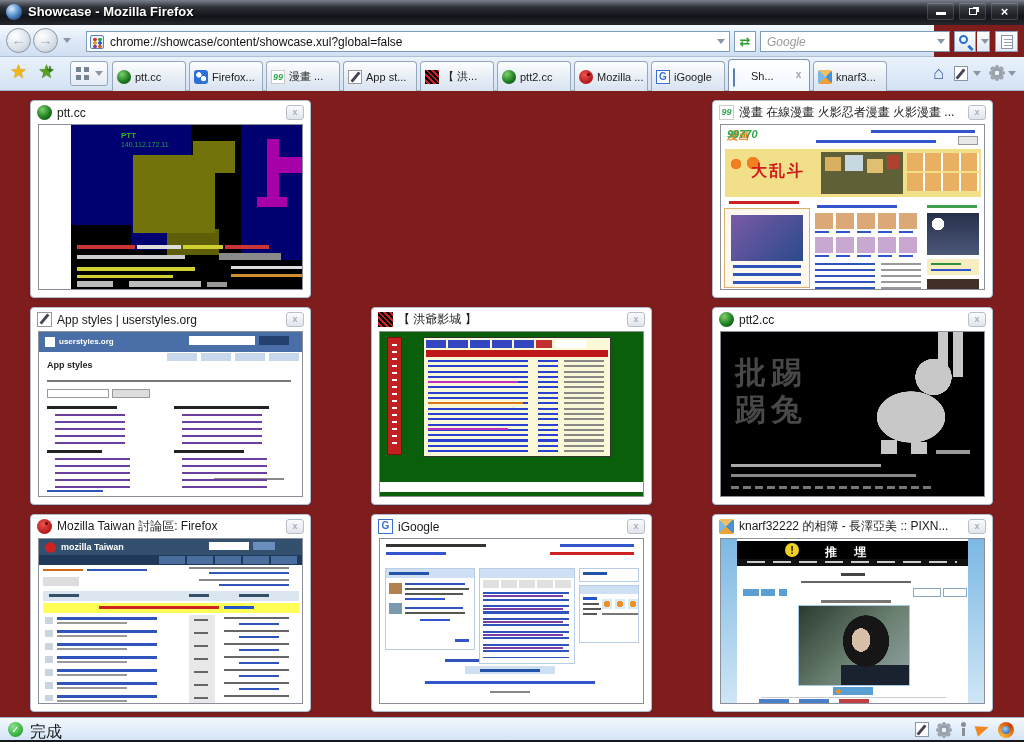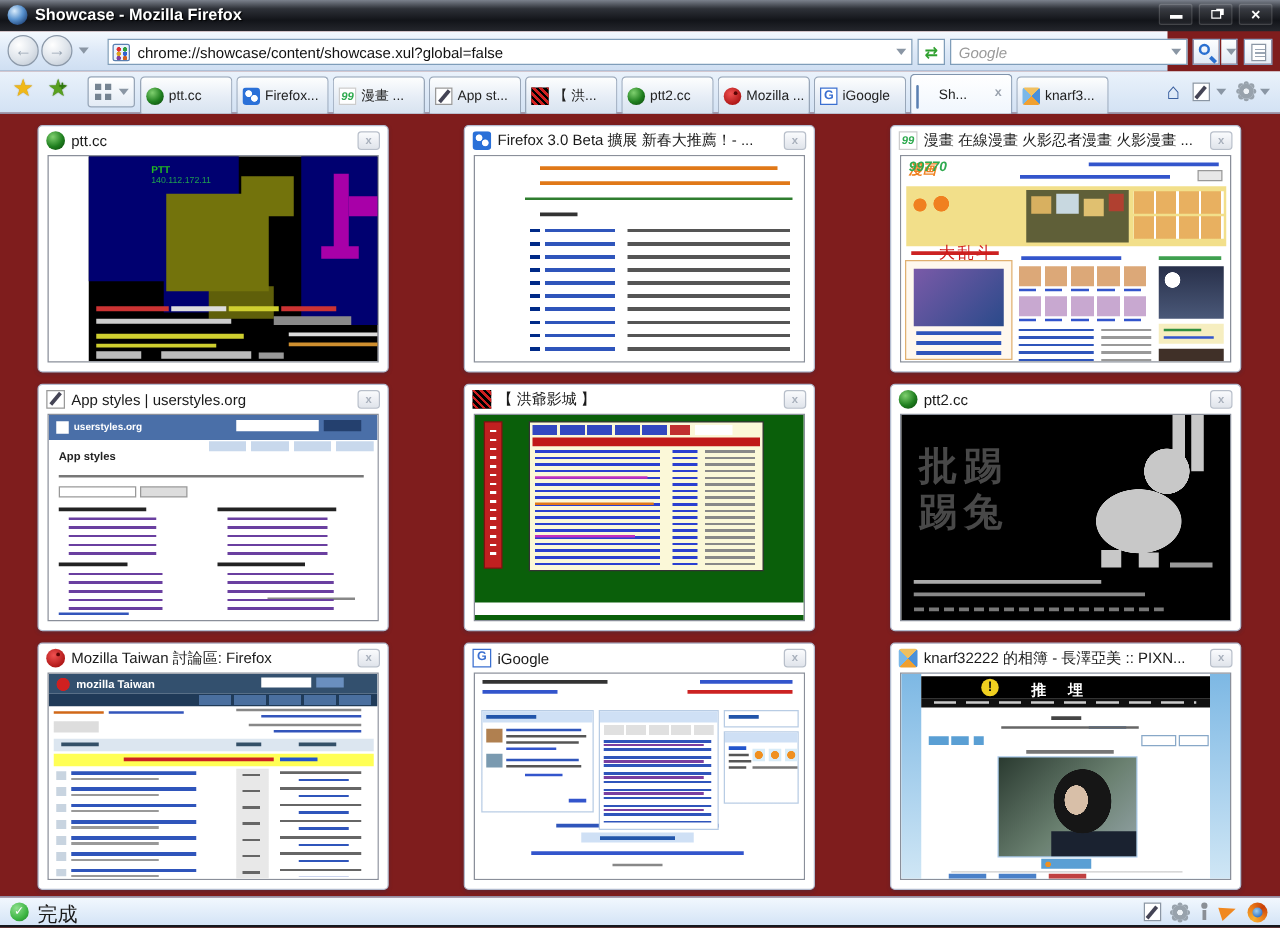--- a/index.html
+++ b/index.html
@@ -212,21 +212,21 @@
     linear-gradient(#3fa04f,#3fa04f) 206px 80px/50px 3px no-repeat,
     radial-gradient(circle,#fff 0 6px,transparent 6.5px) 210px 92px/14px 14px no-repeat,
     linear-gradient(180deg,#28304a,#4a5878) 206px 88px/52px 42px no-repeat,
     linear-gradient(#2f8f3f,#2f8f3f) 210px 138px/30px 2px no-repeat,
     linear-gradient(#3355cc,#3355cc) 210px 144px/40px 2px no-repeat,
     linear-gradient(#f6eec0,#f6eec0) 206px 134px/52px 16px no-repeat,
     linear-gradient(#403028,#403028) 206px 154px/52px 10px no-repeat,
     #fff;}
   .t3-logo{left:6px;top:3px;font-size:11px;font-weight:bold;font-style:italic;color:#2faa4f;}
   .t3-logo b{color:#f08020;}
-  .t3-banner{left:30px;top:36px;font-size:13px;font-weight:normal;color:#d01818;letter-spacing:2px;margin-top:32px;}
+  .t3-banner{left:30px;top:36px;font-size:16px;font-weight:bold;color:#d01818;letter-spacing:2px;}
 
   
   .art-us2{background:
     linear-gradient(#fff,#fff) 6px 5px/10px 10px no-repeat,
     linear-gradient(#fff,#fff) 150px 4px/66px 9px no-repeat,
     linear-gradient(#24406e,#24406e) 220px 4px/30px 9px no-repeat,
     linear-gradient(#4a6fa8,#4a6fa8) 0 0/263px 20px no-repeat,
     repeating-linear-gradient(90deg,#c8d8ec 0 30px,#fff 30px 34px) 128px 21px/132px 8px no-repeat,
     linear-gradient(#777,#777) 8px 48px/244px 2px no-repeat,
     linear-gradient(#fff,#fff) 9px 58px/60px 7px no-repeat,
@@ -543,30 +543,20 @@
         <span class="cap-close"></span>
       </div>
     <div class="shot">
       <div class="art art-ptt">
         <span class="t1-logo">PTT</span>
         <span class="t1-addr">140.112.172.11</span>
       </div>
     </div>
   </div>
 
-  <div class="card c2 r1">
-    <div class="cap">
-        <span class="fav fxbeta"></span>
-        <span class="cap-title">Firefox 3.0 Beta 擴展 新春大推薦！- ...</span>
-        <span class="cap-close"></span>
-      </div>
-    <div class="shot">
-      <div class="art art-fx"></div>
-    </div>
-  </div>
 
   <div class="card c3 r1">
     <div class="cap">
         <span class="fav nine"></span>
         <span class="cap-title">漫畫 在線漫畫 火影忍者漫畫 火影漫畫 ...</span>
         <span class="cap-close"></span>
       </div>
     <div class="shot">
       <div class="art art-manga">
         <span class="t3-logo"><span>99770</span><b>漫画</b></span>

